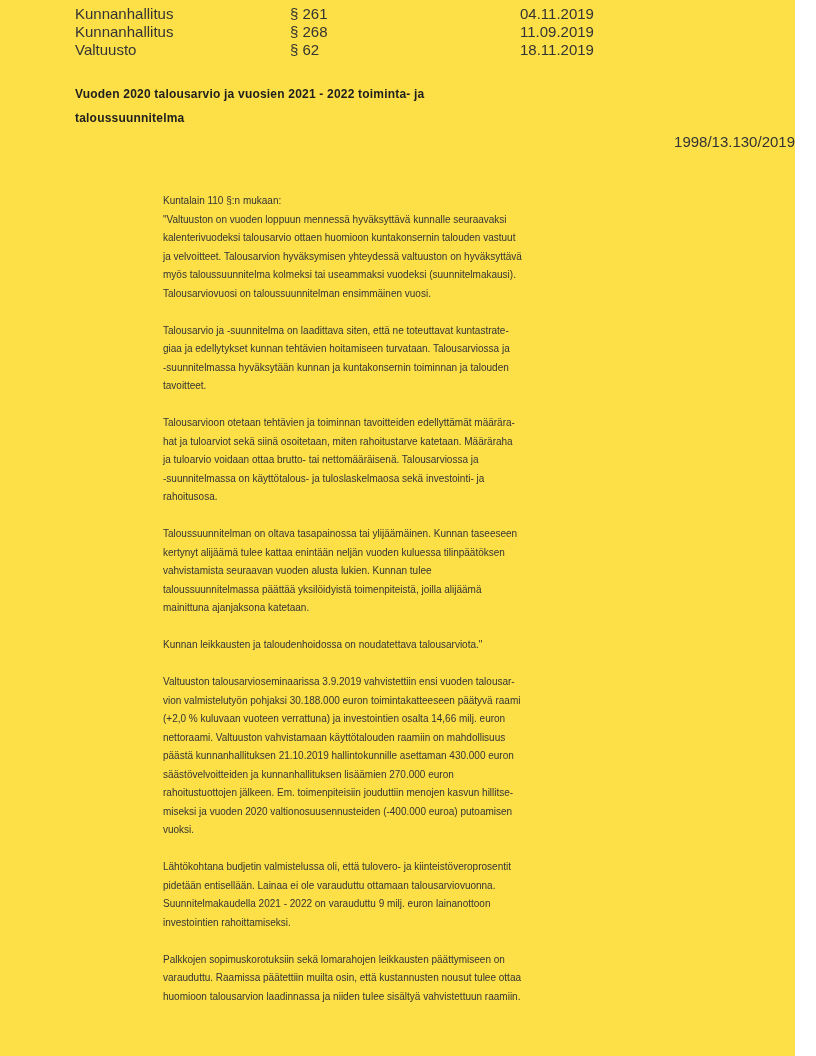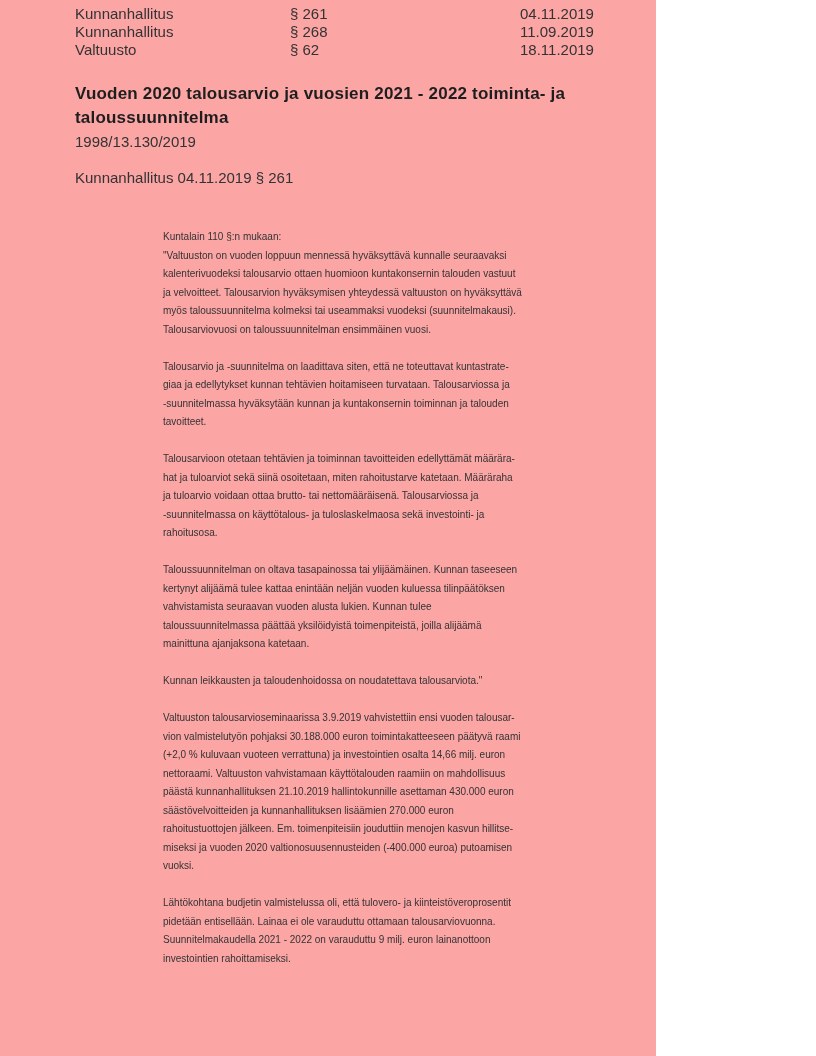--- a/index.html
+++ b/index.html
@@ -10,53 +10,54 @@
   body {
     width: 816px;
     height: 1056px;
     overflow: hidden;
     font-family: "Liberation Sans", "DejaVu Sans", sans-serif;
     color: #333333;
     -webkit-font-smoothing: antialiased;
   }
   .page {
     position: relative;
-    width: 656px;
+    width: 795px;
     height: 1056px;
-    background: #fca5a5;
+    background: #fde047;
   }
   
   .proceedings {
     padding-top: 5px;
     margin-left: 75px;
     font-size: 15px;
     line-height: 18px;
   }
   .proceedings .row {
     display: flex;
   }
   .cell-org     { width: 215px; flex: 0 0 auto; }
   .cell-section { width: 230px; flex: 0 0 auto; }
   .cell-date    { flex: 0 0 auto; text-align: right; }
 
   
   .doc-title {
     margin: 23px 0 0 75px;
-    font-size: 17px;
+    font-size: 12px;
     line-height: 24px;
     font-weight: 700;
     color: #1e1e1e;
     white-space: pre-line;
     letter-spacing: 0.2px;
   }
 
   .case-number {
     margin: 3px 0 0 75px;
     font-size: 15px;
     line-height: 18px;
+    text-align: right;
   }
 
   .section-heading {
     margin: 18px 0 0 75px;
     font-size: 15px;
     line-height: 18px;
   }
 
   
   .content {
@@ -91,21 +92,20 @@
       <span class="cell-section">§ 62</span>
       <span class="cell-date">18.11.2019</span>
     </div>
   </div>
 
   <h1 class="doc-title">Vuoden 2020 talousarvio ja vuosien 2021 - 2022 toiminta- ja
 taloussuunnitelma</h1>
 
   <div class="case-number">1998/13.130/2019</div>
 
-  <div class="section-heading">Kunnanhallitus 04.11.2019 § 261</div>
 
   <div class="content">
     <p>Kuntalain 110 §:n mukaan:
 "Valtuuston on vuoden loppuun mennessä hyväksyttävä kunnalle seuraavaksi
 kalenterivuodeksi talousarvio ottaen huomioon kuntakonsernin talouden vastuut
 ja velvoitteet. Talousarvion hyväksymisen yhteydessä valtuuston on hyväksyttävä
 myös taloussuunnitelma kolmeksi tai useammaksi vuodeksi (suunnitelmakausi).
 Talousarviovuosi on taloussuunnitelman ensimmäinen vuosi.</p>
     <p>Talousarvio ja -suunnitelma on laadittava siten, että ne toteuttavat kuntastrate-
 giaa ja edellytykset kunnan tehtävien hoitamiseen turvataan. Talousarviossa ja
@@ -128,15 +128,18 @@
 nettoraami. Valtuuston vahvistamaan käyttötalouden raamiin on mahdollisuus
 päästä kunnanhallituksen 21.10.2019 hallintokunnille asettaman 430.000 euron
 säästövelvoitteiden ja kunnanhallituksen lisäämien 270.000 euron
 rahoitustuottojen jälkeen. Em. toimenpiteisiin jouduttiin menojen kasvun hillitse-
 miseksi ja vuoden 2020 valtionosuusennusteiden (-400.000 euroa) putoamisen
 vuoksi.</p>
     <p>Lähtökohtana budjetin valmistelussa oli, että tulovero- ja kiinteistöveroprosentit
 pidetään entisellään. Lainaa ei ole varauduttu ottamaan talousarviovuonna.
 Suunnitelmakaudella 2021 - 2022 on varauduttu 9 milj. euron lainanottoon
 investointien rahoittamiseksi.</p>
+    <p>Palkkojen sopimuskorotuksiin sekä lomarahojen leikkausten päättymiseen on
+varauduttu. Raamissa päätettiin muilta osin, että kustannusten nousut tulee ottaa
+huomioon talousarvion laadinnassa ja niiden tulee sisältyä vahvistettuun raamiin.</p>
   </div>
 
 </div>
 
 </body></html>

